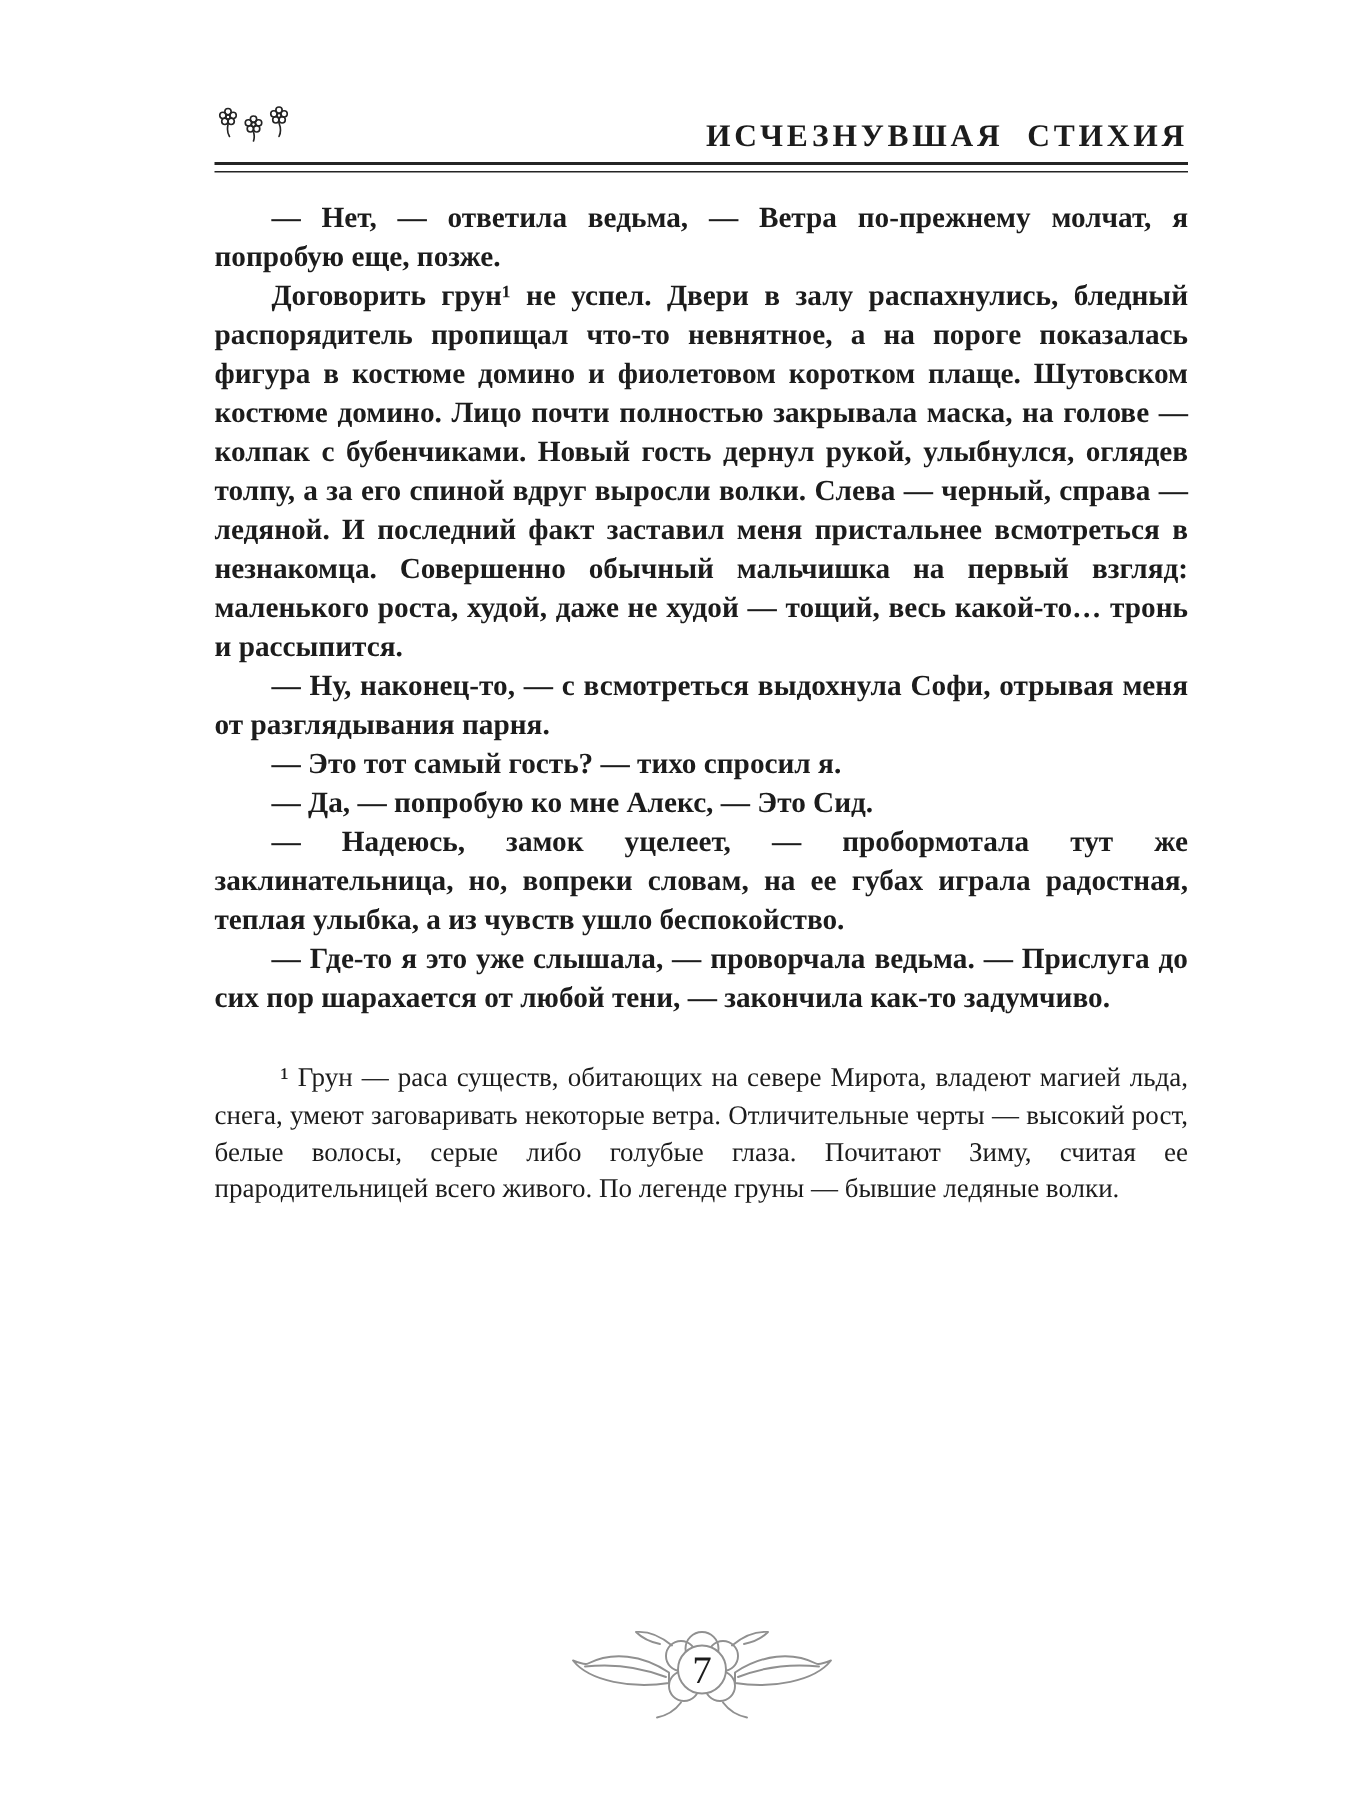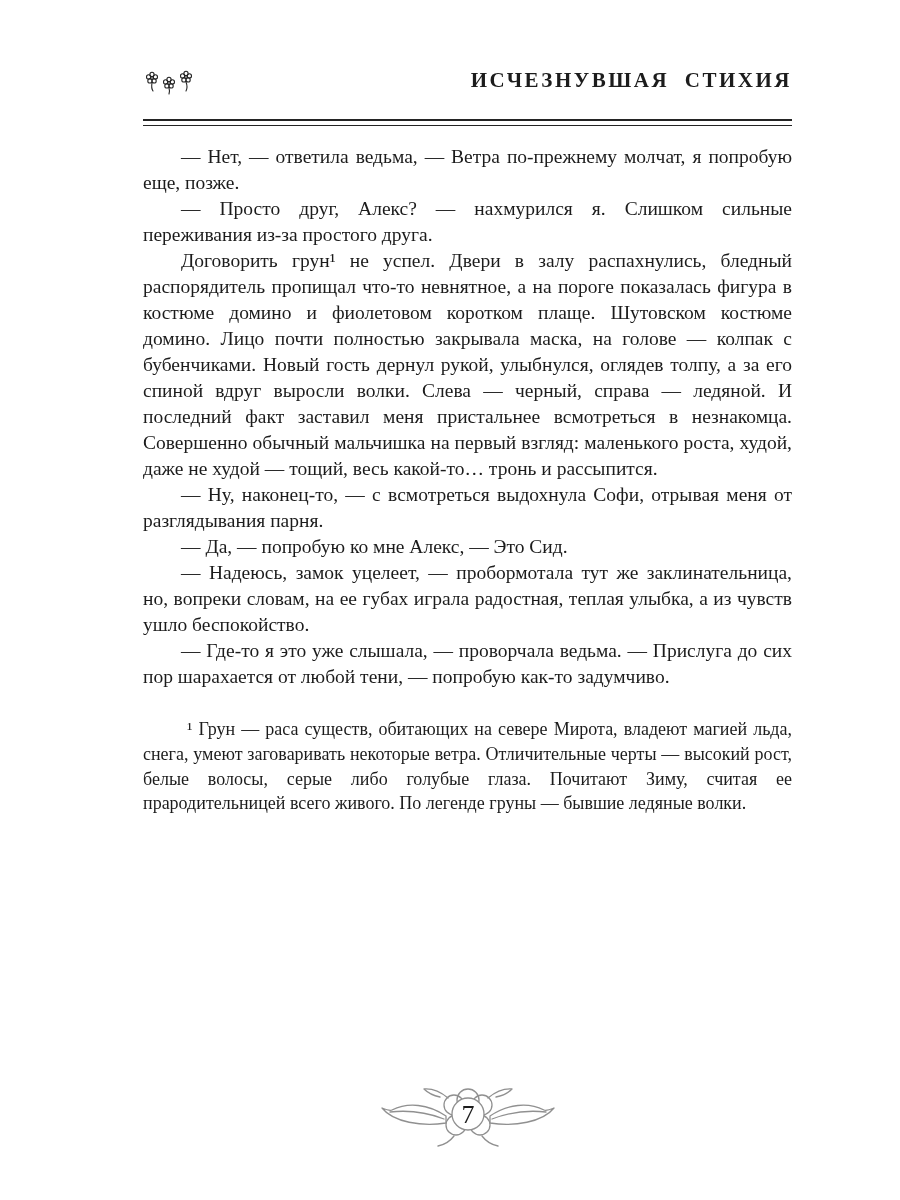--- a/index.html
+++ b/index.html
@@ -10,41 +10,41 @@
     overflow: hidden;
   }
   .page {
     width: 900px; height: 1200px;
     padding: 70px 108px 44px 143px;
     display: flex; flex-direction: column;
     font-family: "Liberation Serif", serif;
     color: #1c1c1c;
   }
   .page-header {
-    display: flex; justify-content: space-between; 
-    padding-bottom: 19px;
+    display: flex; justify-content: space-between; align-items: flex-end;
+    padding-bottom: 7px;
   }
   .header-title {
     margin: 0;
     font-size: 21px; font-weight: bold;
     letter-spacing: 2.5px; word-spacing: 8px;
     line-height: 1; white-space: nowrap;
   }
   .header-rule {
     height: 7px;
     border-top: 2.5px solid #242424;
     border-bottom: 1.2px solid #242424;
   }
   .body-text {
     margin-top: 18px;
     font-size: 19.5px;
     line-height: 26px;
     text-align: justify;
   }
-  .para { margin: 0; text-indent: 38px; }
+  .para { margin: 0; text-indent: 38px; font-weight: bold; }
   .footnote {
     margin-top: 27px;
     font-size: 18px;
     line-height: 24.8px;
     text-align: justify;
   }
   .footnote-text { margin: 0; text-indent: 44px; }
   .page-footer {
     margin-top: auto;
     display: flex; justify-content: center;
@@ -73,26 +73,26 @@
         <use href="#flw" x="43" y="7"></use>
         <path d="M9 13 q-1 5 1 8 M26 18 q1 3 0 6 M43 12 q2 5 0 9" fill="none" stroke="#242424" stroke-width="1.1" stroke-linecap="round"></path>
       </svg>
     </span>
     <h1 class="header-title">ИСЧЕЗНУВШАЯ СТИХИЯ</h1>
   </header>
   <div class="header-rule"></div>
 
   <main class="body-text">
     <p class="para">— Нет, — ответила ведьма, — Ветра по-прежнему молчат, я попробую еще, позже.</p>
-    <p class="para">— Просто друг, Алекс? — нахмурился я. Слишком сильные переживания из-за простого друга.</p>
     <p class="para">Договорить грун¹ не успел. Двери в залу распахнулись, бледный распорядитель пропищал что-то невнятное, а на пороге показалась фигура в костюме домино и фиолетовом коротком плаще. Шутовском костюме домино. Лицо почти полностью закрывала маска, на голове — колпак с бубенчиками. Новый гость дернул рукой, улыбнулся, оглядев толпу, а за его спиной вдруг выросли волки. Слева — черный, справа — ледяной. И последний факт заставил меня пристальнее всмотреться в незнакомца. Совершенно обычный мальчишка на первый взгляд: маленького роста, худой, даже не худой — тощий, весь какой-то… тронь и рассыпится.</p>
     <p class="para">— Ну, наконец-то, — с всмотреться выдохнула Софи, отрывая меня от разглядывания парня.</p>
+    <p class="para">— Это тот самый гость? — тихо спросил я.</p>
     <p class="para">— Да, — попробую ко мне Алекс, — Это Сид.</p>
     <p class="para">— Надеюсь, замок уцелеет, — пробормотала тут же заклинательница, но, вопреки словам, на ее губах играла радостная, теплая улыбка, а из чувств ушло беспокойство.</p>
-    <p class="para">— Где-то я это уже слышала, — проворчала ведьма. — Прислуга до сих пор шарахается от любой тени, — попробую как-то задумчиво.</p>
+    <p class="para">— Где-то я это уже слышала, — проворчала ведьма. — Прислуга до сих пор шарахается от любой тени, — закончила как-то задумчиво.</p>
   </main>
 
   <section class="footnote">
     <p class="footnote-text">¹ Грун — раса существ, обитающих на севере Мирота, владеют магией льда, снега, умеют заговаривать некоторые ветра. Отличительные черты — высокий рост, белые волосы, серые либо голубые глаза. Почитают Зиму, считая ее прародительницей всего живого. По легенде груны — бывшие ледяные волки.</p>
   </section>
 
   <footer class="page-footer">
     <span>
       <svg width="200" height="72" viewBox="0 0 200 72" xmlns="http://www.w3.org/2000/svg">
         <g fill="none" stroke="#909090" stroke-width="1.3" stroke-linejoin="round" stroke-linecap="round">

